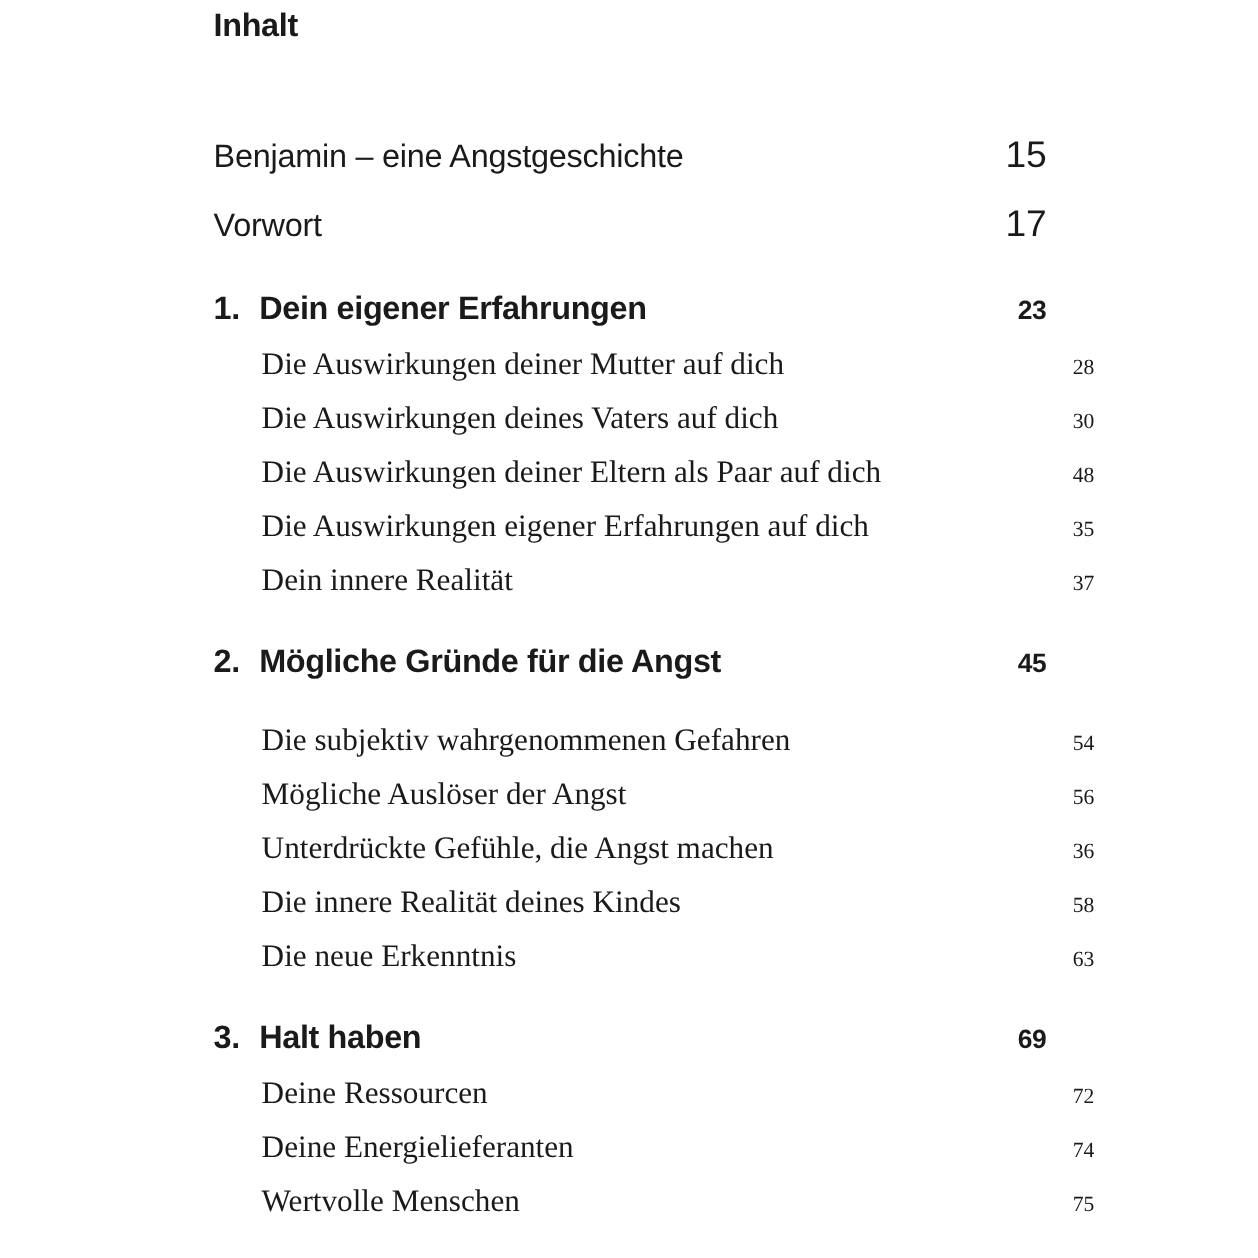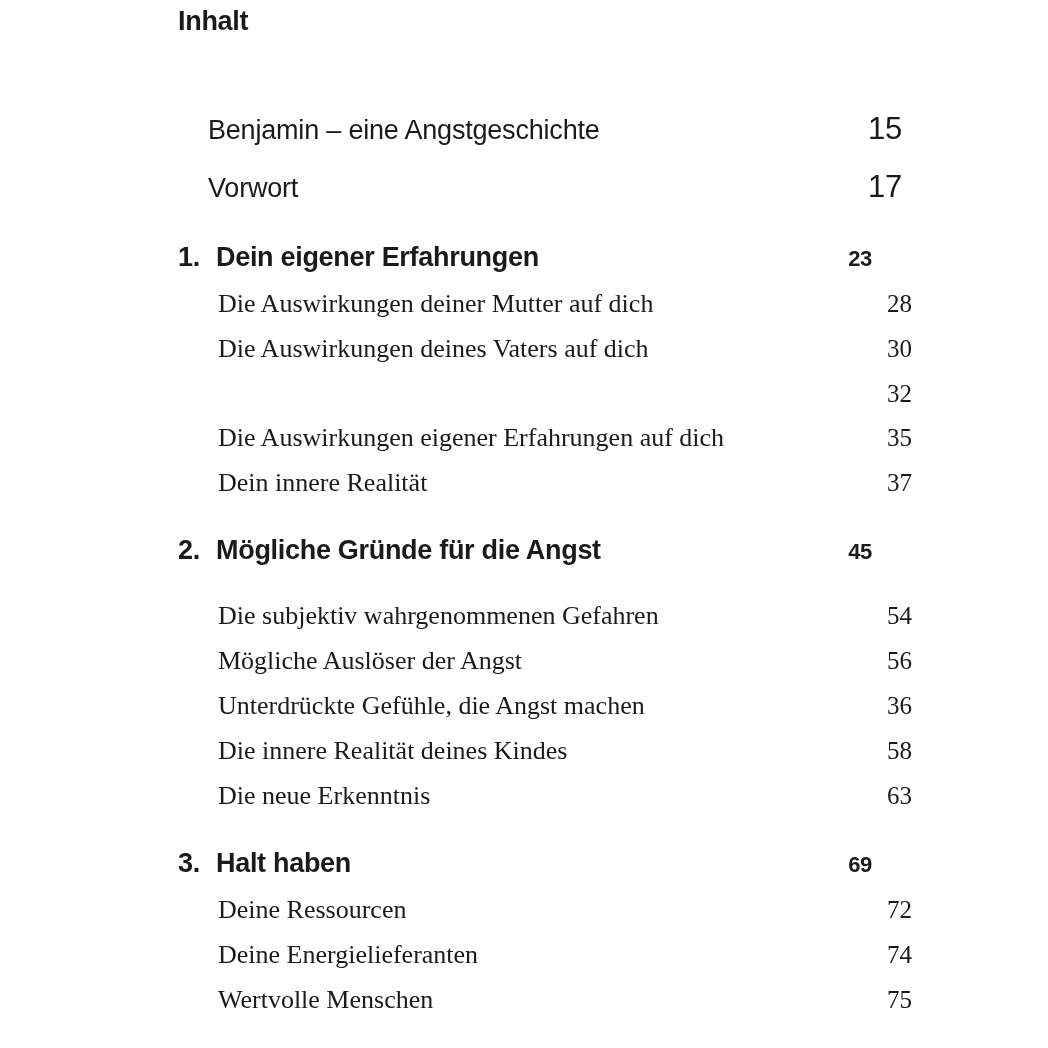--- a/index.html
+++ b/index.html
@@ -63,21 +63,20 @@
     white-space: nowrap;
   }
 
   
   .front-entry {
     font-family: "Liberation Sans", "DejaVu Sans", sans-serif;
     font-weight: normal;
     font-size: 27px;
     line-height: 1;
     letter-spacing: -0.2px;
-    margin-left: 30px;
   }
   .front-entry .pageno {
     font-size: 31px;
     letter-spacing: -0.2px;
   }
 
   
   .chapter {
     font-family: "Liberation Sans", "DejaVu Sans", sans-serif;
     font-weight: bold;
@@ -99,21 +98,21 @@
 
   
   .subentry {
     font-family: "Liberation Serif", "DejaVu Serif", serif;
     font-weight: normal;
     font-size: 26px;
     line-height: 1;
     padding-left: 40px;          
   }
   .subentry .pageno {
-    font-size: 25px;
+    font-size: 18px;
   }
 
   
   .gap-heading-to-first { height: 78px; }   
   .gap-front           { height: 27px; }    
   .gap-front-to-chap   { height: 42px; }    
   .gap-chap-to-sub     { height: 20px; }    
   .gap-sub             { height: 19px; }    
   .gap-block           { height: 41px; }    
 </style>
@@ -164,22 +163,23 @@
     <div class="gap-sub"></div>
 
     <div class="row subentry">
       <span class="title">Die Auswirkungen deines Vaters auf dich</span>
       <span class="spacer"></span>
       <span class="pageno">30</span>
     </div>
     <div class="gap-sub"></div>
 
     <div class="row subentry">
-      <span class="spacer"></span>
-      <span class="pageno">32</span>
+      <span class="title">Die Auswirkungen deiner Eltern als Paar auf dich</span>
+      <span class="spacer"></span>
+      <span class="pageno">48</span>
     </div>
     <div class="gap-sub"></div>
 
     <div class="row subentry">
       <span class="title">Die Auswirkungen eigener Erfahrungen auf dich</span>
       <span class="spacer"></span>
       <span class="pageno">35</span>
     </div>
     <div class="gap-sub"></div>
 

